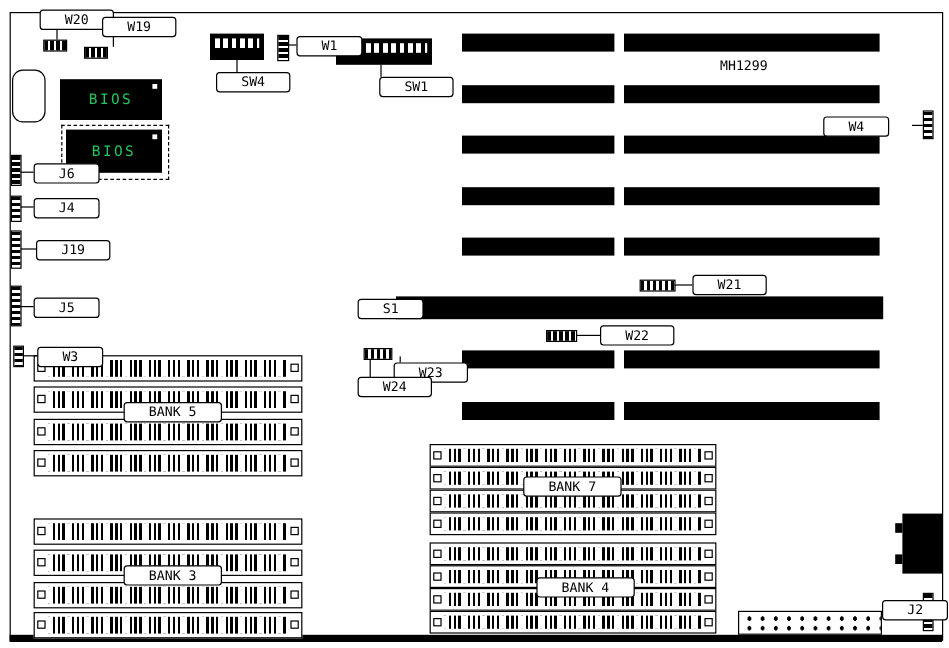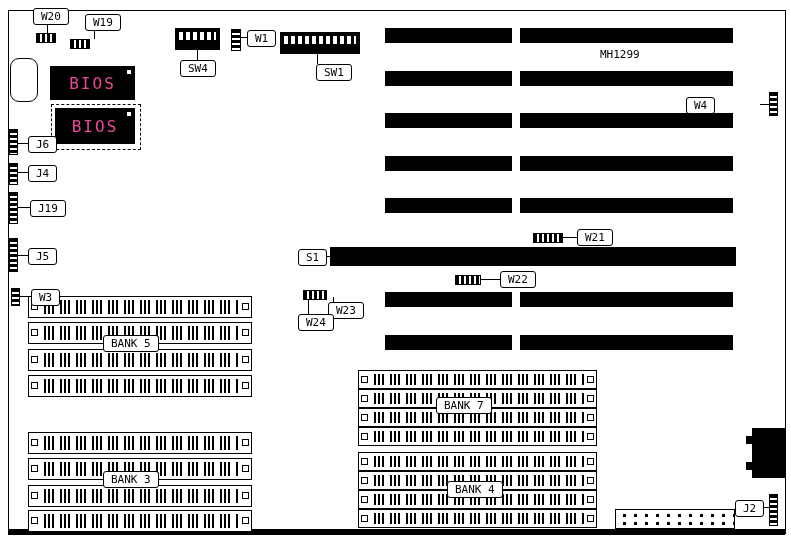--- a/index.html
+++ b/index.html
@@ -1,41 +1,41 @@
 <!DOCTYPE html>
 <html><head>
 <meta charset="utf-8">
 <style>
   html,body{margin:0;padding:0;background:#fff}
   .board{position:relative;width:791px;height:540px;background:#fff;color:#000;
          font-family:"DejaVu Sans Mono","Liberation Mono",monospace;overflow:hidden}
   .outline{position:absolute;left:8px;top:10px;width:776px;height:522px;border:1px solid #000}
   .bbar{position:absolute;background:#000}
   .lbl{position:absolute;z-index:6;background:#fff;border:1px solid #000;border-radius:3px;
-       font-size:11px;line-height:13px;padding:1px 7px;white-space:nowrap}
+       font-size:11px;line-height:13px;padding:1px 20px;white-space:nowrap}
   .txt{position:absolute;font-size:11px;z-index:3}
   .bar{position:absolute;background:#000;z-index:2}
   .ln{position:absolute;background:#000;z-index:4}
   .jh{position:absolute;z-index:3;border:1px solid #000;
       background:repeating-linear-gradient(90deg,#000 0 3px,#fff 3px 5px)}
   .jv{position:absolute;z-index:3;border:1px solid #000;
       background:repeating-linear-gradient(180deg,#000 0 3px,#fff 3px 5px)}
   .dip{position:absolute;background:#000;z-index:3}
   .dip i{position:absolute;left:4px;right:4px;top:4px;height:8px;
       background:repeating-linear-gradient(90deg,#fff 0 4px,#000 4px 7px)}
   .simm{position:absolute;border:1px solid #000;background:#fff;z-index:2}
   .simm i{position:absolute;left:11px;right:11px;top:3px;bottom:3px;
       background-image:
         repeating-linear-gradient(90deg,#fff 0 2px,rgba(255,255,255,0) 2px 16px),
         repeating-linear-gradient(90deg,#000 0 2px,#fff 2px 4px)}
   .simm::before,.simm::after{content:"";position:absolute;width:5px;height:5px;
       border:1px solid #000;top:50%;margin-top:-4px;background:#fff}
   .simm::before{left:2px}.simm::after{right:2px}
-  .chipb{position:absolute;background:#000;color:#ec4899;display:flex;align-items:center;
-      justify-content:center;font-size:16px;letter-spacing:2px;z-index:3}
+  .chipb{position:absolute;background:#000;color:#22c55e;display:flex;align-items:center;
+      justify-content:center;font-size:12px;letter-spacing:2px;z-index:3}
   .chipb::after{content:"";position:absolute;right:4px;top:4px;width:4px;height:4px;background:#fff}
   .sock{position:absolute;border:1px dashed #000;z-index:2}
   .rnd{position:absolute;border:1px solid #000;border-radius:9px;z-index:2}
   .hdr{position:absolute;border:1px solid #000;z-index:3;background-color:#fff;
       background-image:
         radial-gradient(circle 2px,#000 92%,rgba(0,0,0,0) 95%),
         radial-gradient(circle 2px,#000 92%,rgba(0,0,0,0) 95%);
       background-size:11px 7px,11px 7px;
       background-repeat:repeat-x,repeat-x;
       background-position:3px 2px,3px 10px}

